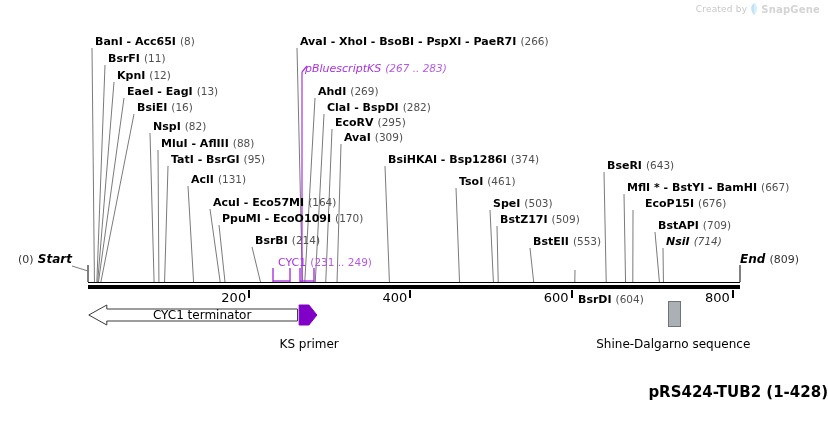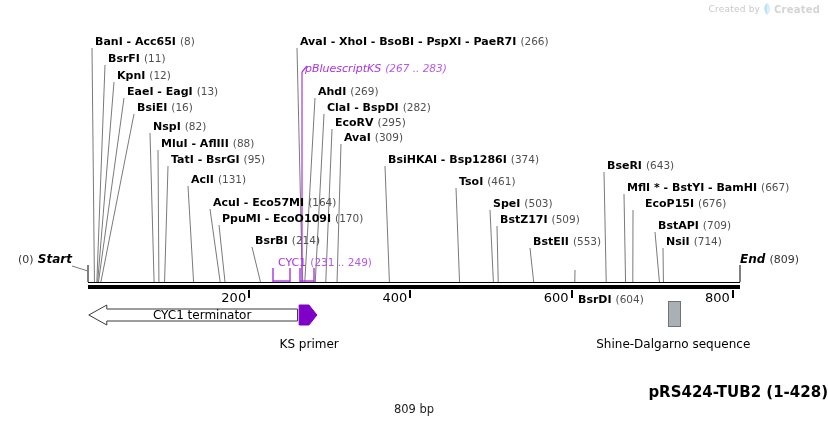--- a/index.html
+++ b/index.html
@@ -90,21 +90,21 @@
 <div class="map">
 
   <div class="watermark">
     <span>Created by</span>
     <span class="wm-leaf">
       <svg width="8" height="12" viewBox="0 0 8 12">
         <path d="M4 0 C7.5 3 8 7 4 12 C0 7 0.5 3 4 0 Z" fill="#bfe2f5"></path>
         <path d="M4 0 C7.5 3 8 7 4 12 Z" fill="#d9eefb"></path>
       </svg>
     </span>
-    <span class="wm-brand">Created</span>
+    <span class="wm-brand">SnapGene</span>
   </div>
 
   <svg id="leaders" width="828" height="423" style="position:absolute;left:0;top:0;pointer-events:none;">
       <line x1="92" y1="48" x2="94.44746600741657" y2="282" stroke="#7a7a7a" stroke-width="1"></line>
       <line x1="105" y1="65" x2="96.86526576019777" y2="282" stroke="#7a7a7a" stroke-width="1"></line>
       <line x1="114" y1="82" x2="97.67119901112484" y2="282" stroke="#7a7a7a" stroke-width="1"></line>
       <line x1="124" y1="98" x2="98.47713226205191" y2="282" stroke="#7a7a7a" stroke-width="1"></line>
       <line x1="134" y1="114" x2="100.89493201483313" y2="282" stroke="#7a7a7a" stroke-width="1"></line>
       <line x1="150" y1="133" x2="154.08652657601976" y2="282" stroke="#7a7a7a" stroke-width="1"></line>
       <line x1="158" y1="150" x2="158.92212608158218" y2="282" stroke="#7a7a7a" stroke-width="1"></line>
@@ -163,21 +163,21 @@
       <div class="lbl" style="left: 388px; top: 153px;"><span>BsiHKAI  -  Bsp1286I</span><span class="pos">(374)</span></div>
       <div class="lbl" style="left: 459px; top: 175px;"><span>TsoI</span><span class="pos">(461)</span></div>
       <div class="lbl" style="left: 493px; top: 197px;"><span>SpeI</span><span class="pos">(503)</span></div>
       <div class="lbl" style="left: 500px; top: 213px;"><span>BstZ17I</span><span class="pos">(509)</span></div>
       <div class="lbl" style="left: 533px; top: 235px;"><span>BstEII</span><span class="pos">(553)</span></div>
       <div class="lbl" style="left: 578px; top: 257px; margin-top: 36px;"><span>BsrDI</span><span class="pos">(604)</span></div>
       <div class="lbl" style="left: 607px; top: 159px;"><span>BseRI</span><span class="pos">(643)</span></div>
       <div class="lbl" style="left: 627px; top: 181px;"><span>MflI *  -  BstYI  -  BamHI</span><span class="pos">(667)</span></div>
       <div class="lbl" style="left: 636px; top: 197px; margin-left: 9px;"><span>EcoP15I</span><span class="pos">(676)</span></div>
       <div class="lbl" style="left: 658px; top: 219px;"><span>BstAPI</span><span class="pos">(709)</span></div>
-      <div class="lbl" style="left: 666px; top: 235px;"><span>NsiI</span><span class="pos">(714)</span></div>
+      <div class="lbl" style="left: 666px; top: 235px; font-style: italic;"><span>NsiI</span><span class="pos">(714)</span></div>
     </div>
 
   <div id="feature-label-layer">
       <div class="lbl purple" style="left: 305px; top: 62px; font-style: italic;"><span>pBluescriptKS</span><span class="pos">(267 .. 283)</span></div>
       <div class="lbl purple" style="left: 278px; top: 256px;"><span>CYC1</span><span class="pos">(231 .. 249)</span></div>
     </div>
 
   <div id="backbone-layer">
       <div class="backbone-thin" style="left:88px;top:282px;width:652px;"></div>
       <div class="backbone" style="left:88px;top:285px;width:652px;"></div>
@@ -208,15 +208,14 @@
         <path d="M 299.15451174289245 305 L 308.885043263288 305 L 316.885043263288 315
      L 308.885043263288 325 L 299.15451174289245 325 Z" fill="#8000c8" stroke="#8000c8"></path>
       </svg>
       <div class="feat-label" style="left: 106.806px; width: 190.737px; top: 308px;">CYC1 terminator</div>
       <div class="feat-label" style="left: 249.155px; width: 120px; top: 337px;">KS primer</div>
       <div class="sd-box" style="left:668.2719406674908px;top:301px;width:10.477132262051896px;height:24px;"></div>
       <div class="feat-label" style="left: 578.272px; width: 190px; top: 337px;">Shine-Dalgarno sequence</div>
     </div>
 
   <div class="title" style="top:383px;">pRS424-TUB2 (1-428)</div>
-  <div class="subtitle" style="top:402px;">809 bp</div>
 
 </div>
 
 </body></html>

